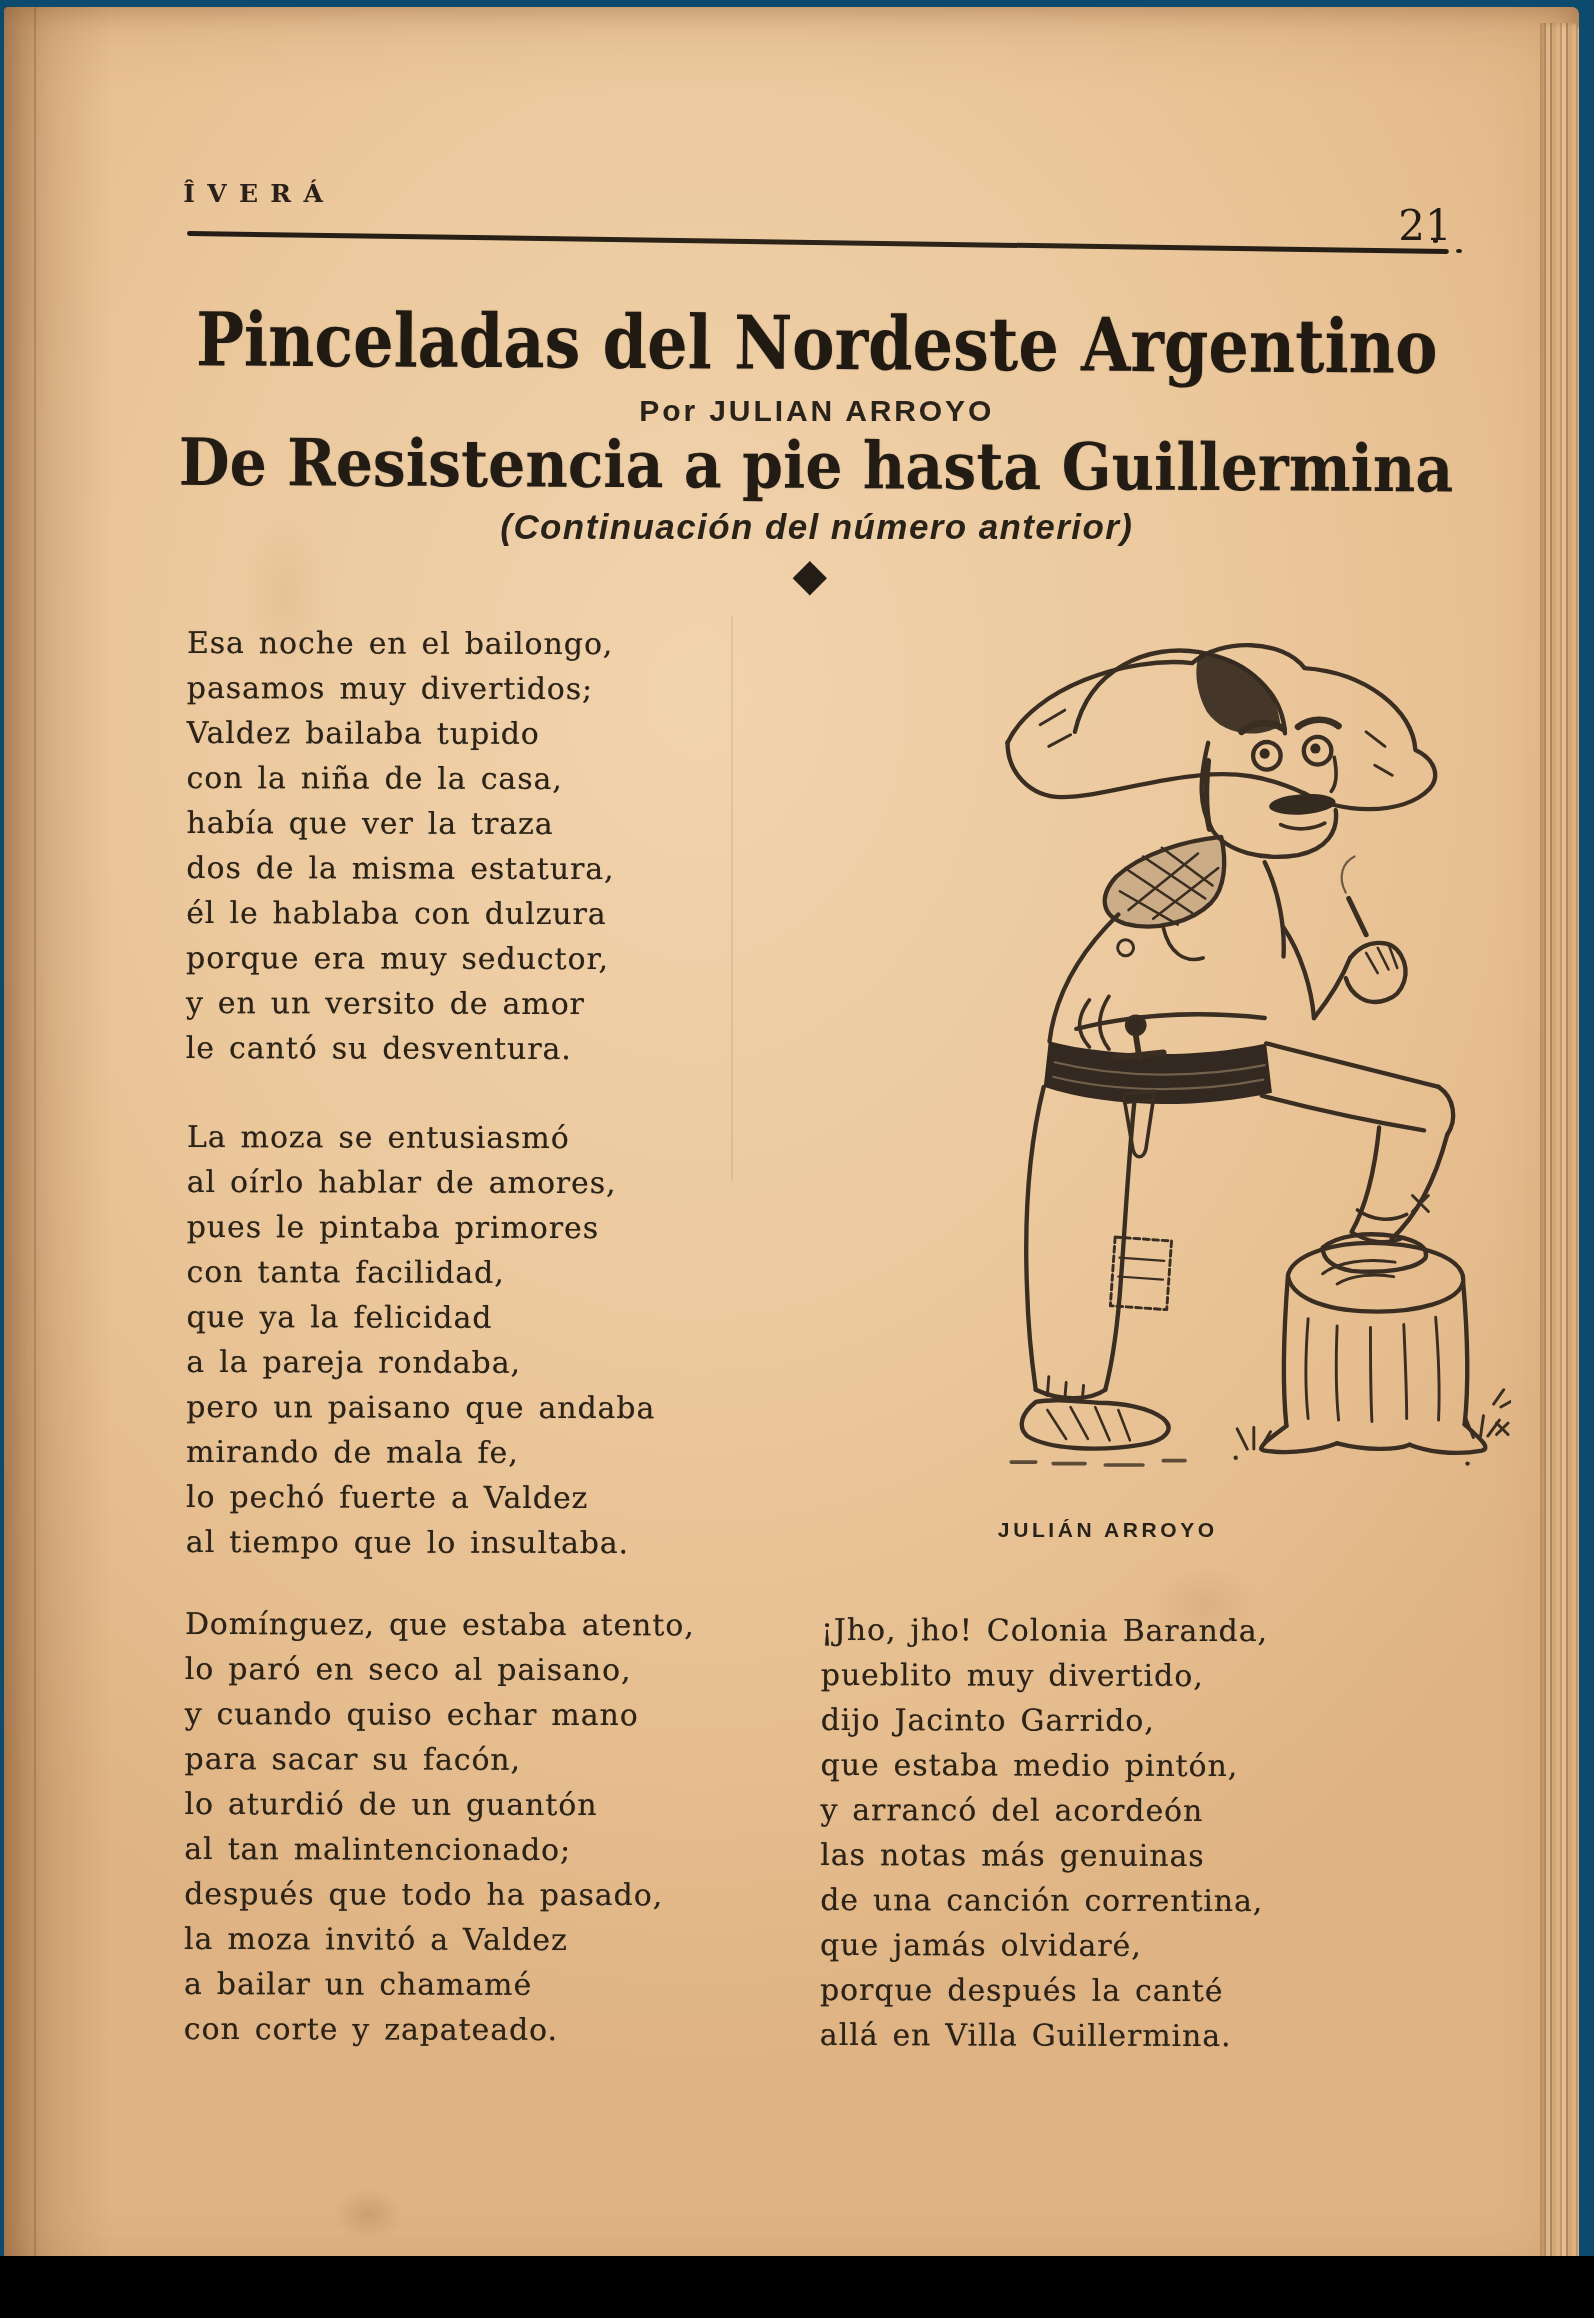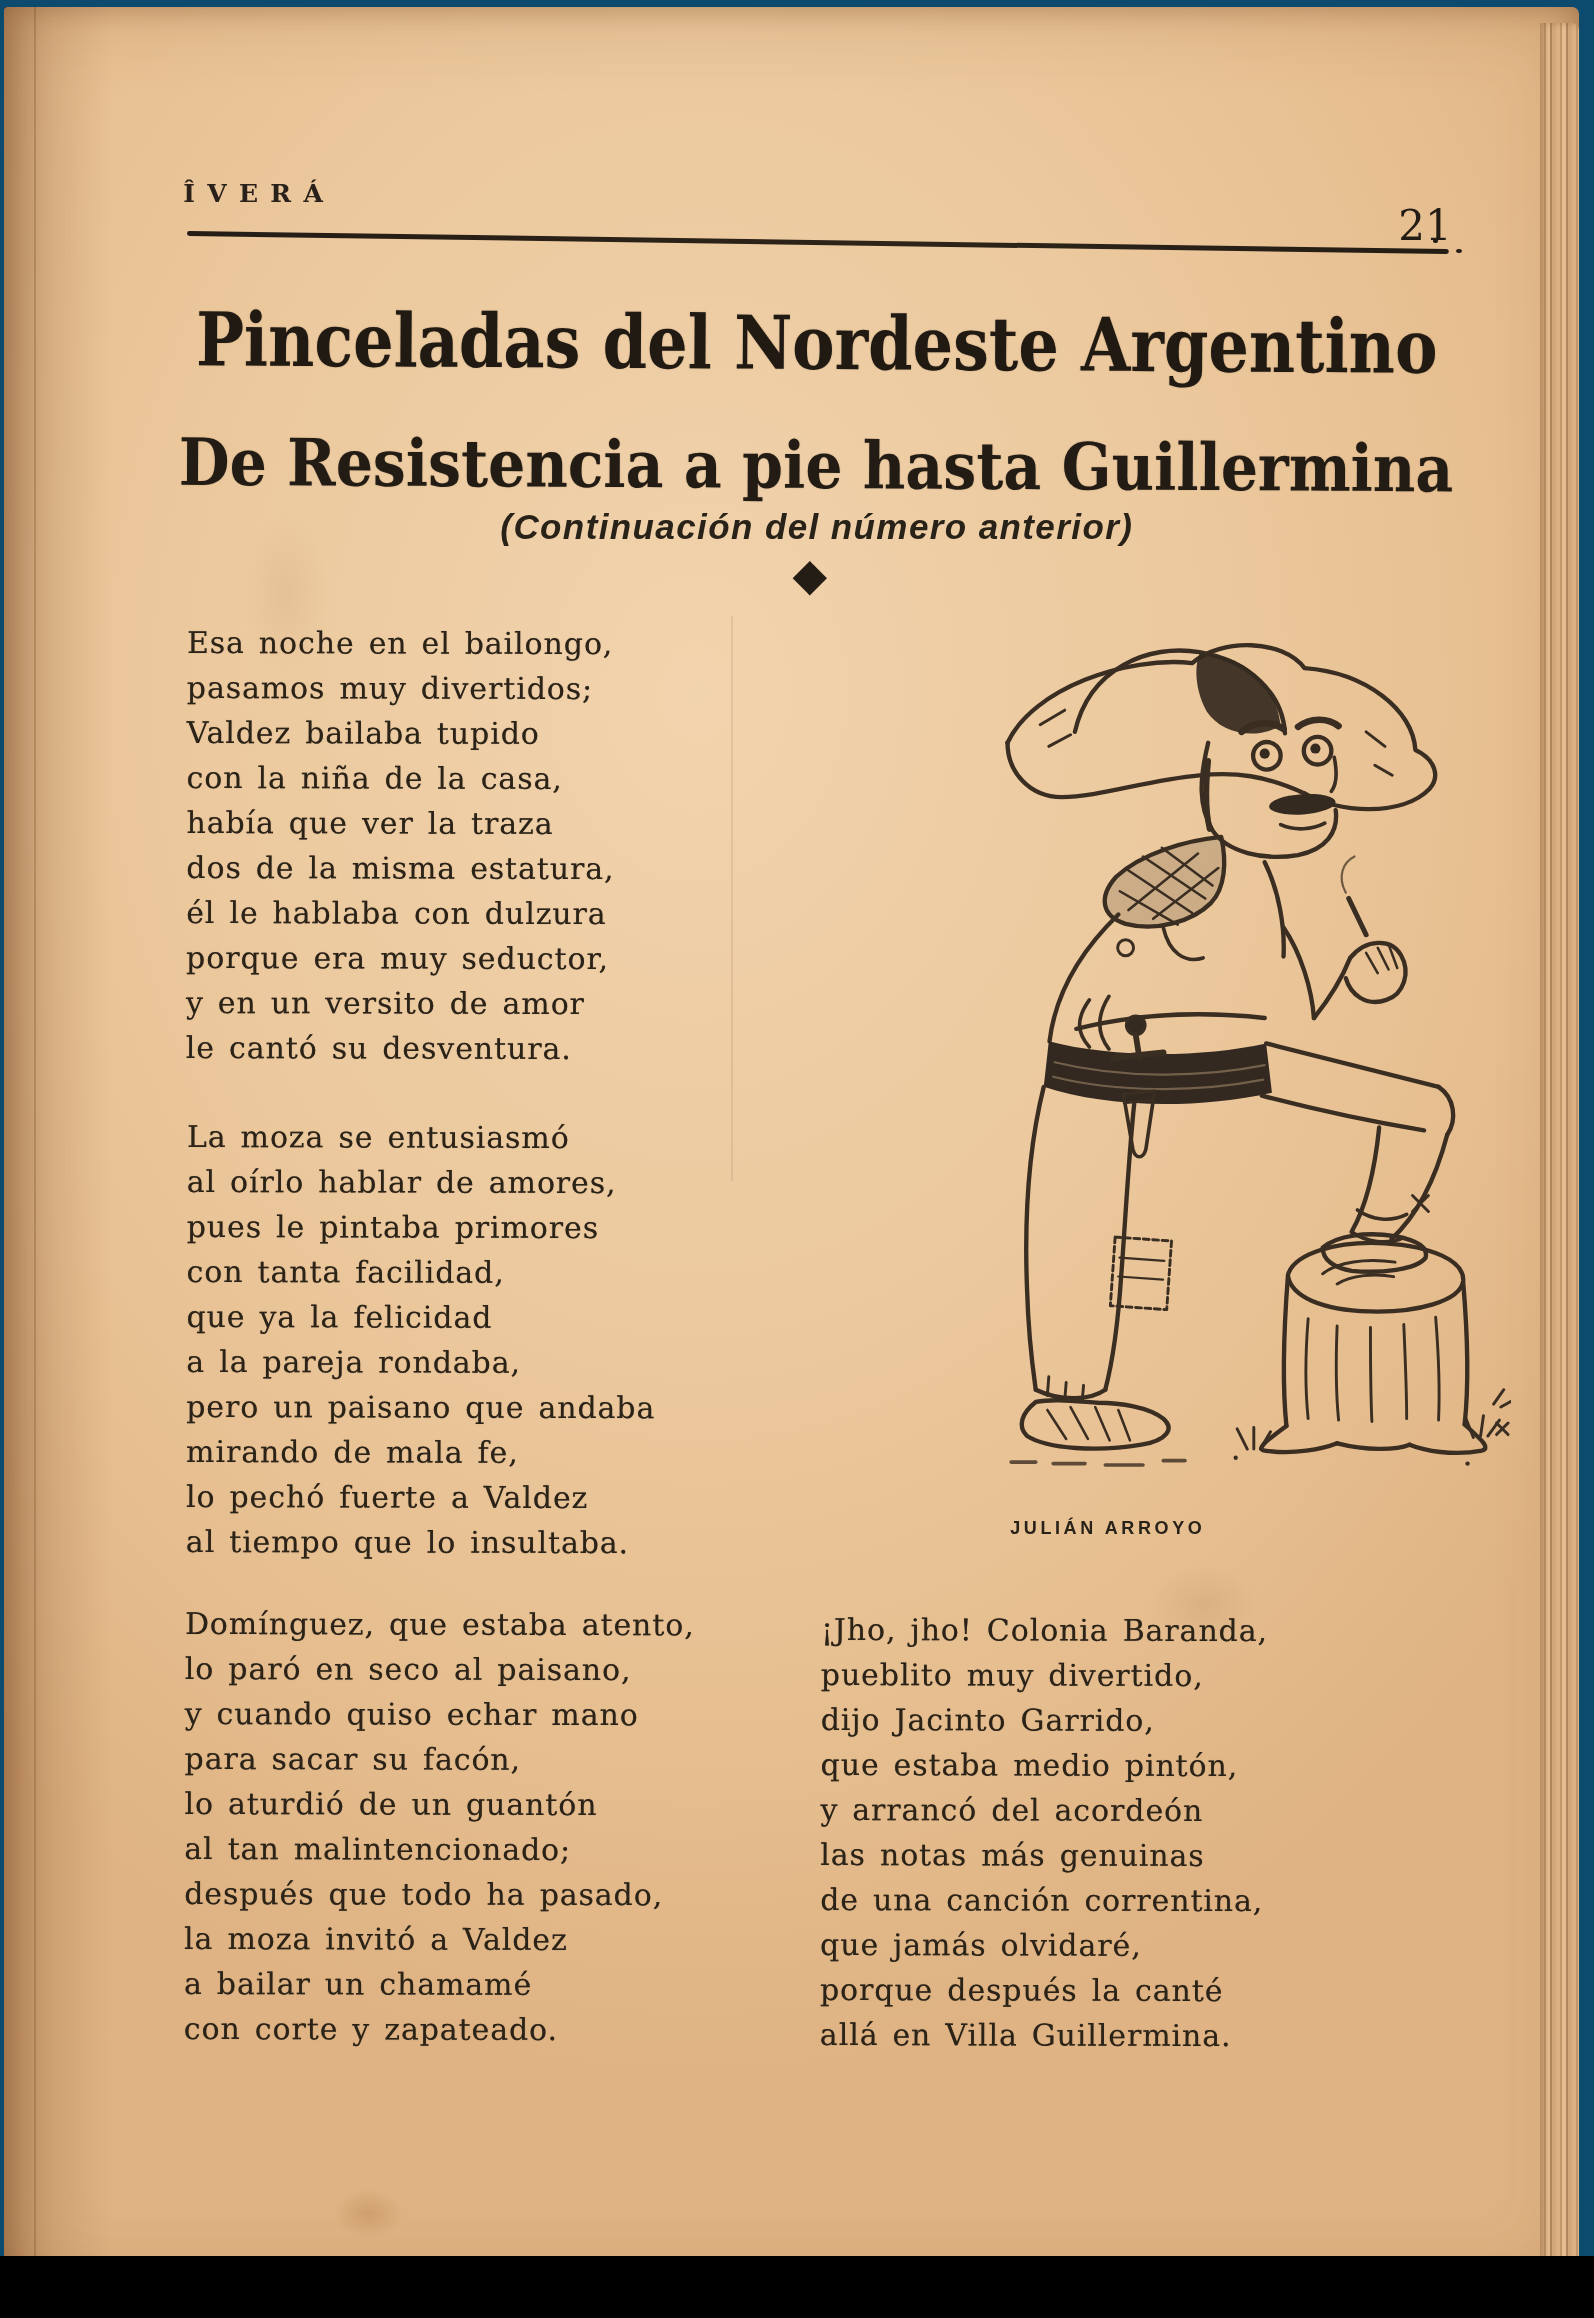--- a/index.html
+++ b/index.html
@@ -46,21 +46,21 @@
   .stanza{font-size:30px;line-height:45px;color:#2b2318;letter-spacing:0.9px;word-spacing:3.6px;
         text-shadow:0 0 0.7px rgba(43,35,24,.55);transform:rotate(.15deg);transform-origin:0 0;}
   .s1{left:183px;top:613px;}
   .s2{left:183px;top:1107px;}
   .s3{left:181px;top:1594px;}
   .s4{left:817px;top:1600px;}
 
   .figure{left:855px;top:616px;width:652px;height:877px;}
   .caption{left:850px;top:1511px;width:507px;text-align:center;
         font-family:"Liberation Sans","DejaVu Sans",sans-serif;font-weight:bold;
-        font-size:18px;letter-spacing:3.6px;color:#292219;}
+        font-size:21px;letter-spacing:3.6px;color:#292219;}
 </style>
 </head>
 <body>
 
 <div class="scan">
   <div class="page">
     <div class="spine-shadow"></div>
     <div class="spine-crease"></div>
     <div class="fore-edge"></div>
     <div class="crease-mid"></div>
@@ -70,20 +70,21 @@
 
     <div class="abs running-title">ÎVERÁ</div>
     <div class="abs page-number">21</div>
     <div class="abs header-rule"></div>
     <div class="abs rule-end-dot"></div>
     <div class="abs pn-dot"></div>
 
     <div class="abs centerband title-line">
       <span class="tx">Pinceladas del Nordeste Argentino</span>
     </div>
+    <div class="abs centerband byline">Por JULIAN ARROYO</div>
     <div class="abs centerband subtitle-line">
       <span class="tx">De Resistencia a pie hasta Guillermina</span>
     </div>
     <div class="abs centerband continuation">(Continuación del número anterior)</div>
     <div class="abs ornament">◆</div>
 
     <div class="abs stanza s1">
       <div>Esa noche en el bailongo,</div>
       <div>pasamos muy divertidos;</div>
       <div>Valdez bailaba tupido</div>

